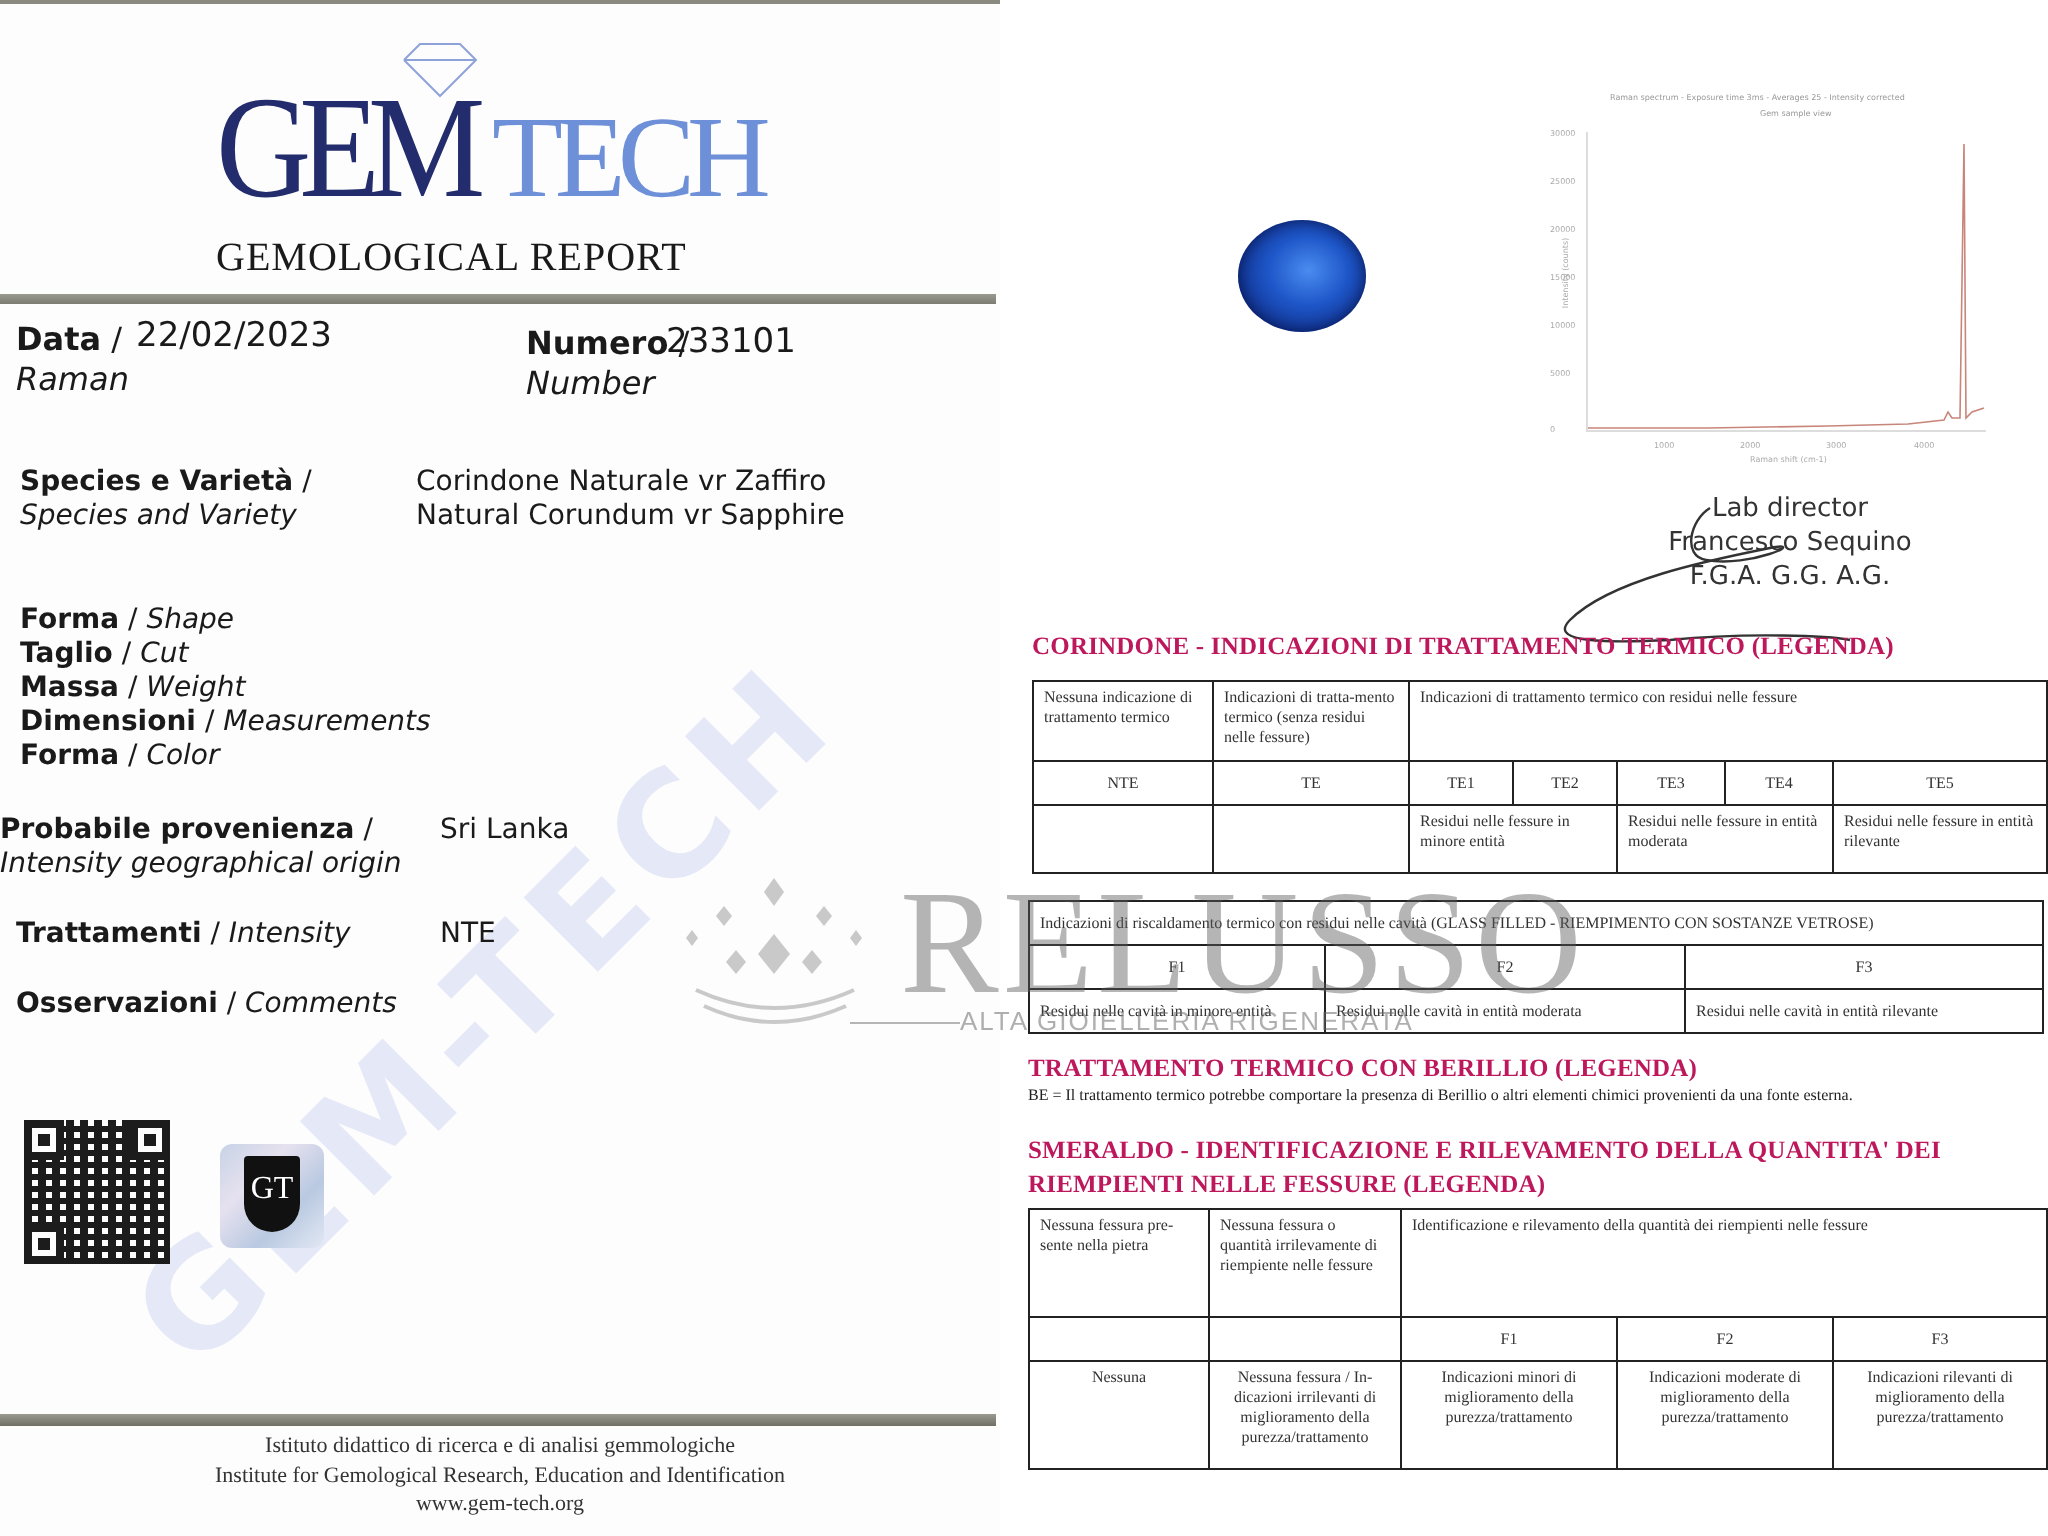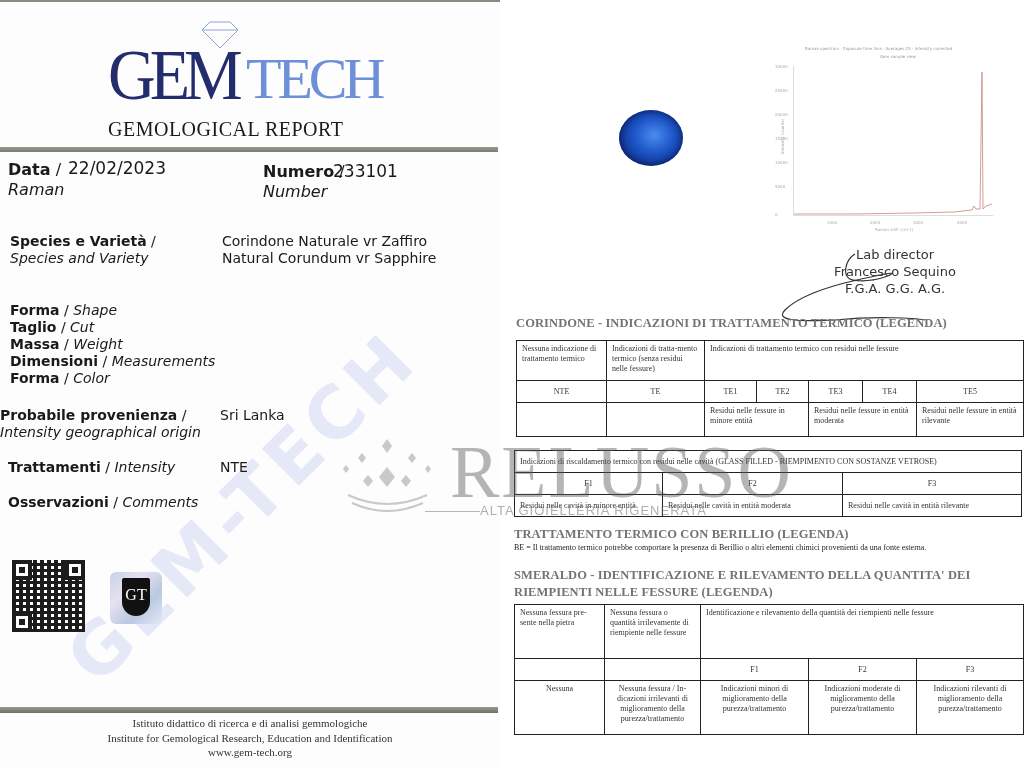--- a/index.html
+++ b/index.html
@@ -42,21 +42,21 @@
   .spectrum .title { position: absolute; left: 30px; top: 2px; font-size: 4px; color: #999; white-space: nowrap; }
   .spectrum .subtitle { position: absolute; left: 105px; top: 10px; font-size: 4px; color: #999; }
   .spectrum .plot { position: absolute; left: 18px; top: 22px; width: 200px; height: 150px; border-left: 1px solid #ddd; border-bottom: 1px solid #ddd; }
   .spectrum .ytick { position: absolute; left: 0; font-size: 4px; color: #aaa; }
   .spectrum .xtick { position: absolute; top: 176px; font-size: 4px; color: #aaa; }
   .spectrum .xlabel { position: absolute; left: 100px; top: 183px; font-size: 4px; color: #aaa; }
   .spectrum .ylabel { position: absolute; left: -10px; top: 90px; font-size: 4px; color: #aaa; transform: rotate(-90deg); }
 
   .signature { position: absolute; left: 830px; top: 246px; text-align: center; font-size: 13px; line-height: 17px; color: #333; width: 130px; }
 
-  .section-title { position: absolute; font-family: "Liberation Serif", serif; font-weight: bold; font-size: 12.5px; color: #737373; letter-spacing: 0.1px; }
+  .section-title { position: absolute; font-family: "Liberation Serif", serif; font-weight: bold; font-size: 12.5px; color: #be185d; letter-spacing: 0.1px; }
   .note { position: absolute; font-family: "Liberation Serif", serif; font-size: 8px; color: #222; }
 
   table.legend { position: absolute; border-collapse: collapse; font-family: "Liberation Serif", serif; font-size: 8px; color: #333; }
   table.legend td { border: 1.5px solid #222; padding: 3px 5px; vertical-align: top; line-height: 10px; }
   table.legend td.c { text-align: center; vertical-align: middle; }
 
   .relusso { position: absolute; left: 340px; top: 437px; width: 420px; height: 90px; pointer-events: none; }
   .relusso .crown { position: absolute; left: 0; top: 0; width: 95px; height: 80px; }
   .relusso .word { position: absolute; left: 110px; top: -2px; font-family: "Liberation Serif", serif; font-size: 74px; color: rgba(90,90,90,0.45); letter-spacing: 2px; line-height: 1; }
   .relusso .tag { position: absolute; left: 140px; top: 66px; font-family: "Liberation Sans", sans-serif; font-size: 13px; color: rgba(110,110,110,0.55); letter-spacing: 1px; }
@@ -90,21 +90,21 @@
   <div class="field big" style="left:252px; top:162px;margin-left:11px;">
     <div><b>Numero</b> <span>/</span></div>
     <div><i>Number</i></div>
   </div>
   <div class="val big" style="left:333px; top:163px; font-size:17px;">233101</div>
 
   <div class="field" style="left:10px; top:233px;">
     <div><b>Species e Varietà</b> <span>/</span></div>
     <div><i>Species and Variety</i></div>
   </div>
-  <div class="val" style="left:222px; top:233px;">
+  <div class="val" style="left:208px; top:233px;">
     <div>Corindone Naturale vr Zaffiro</div>
     <div>Natural Corundum vr Sapphire</div>
   </div>
 
   <div class="field" style="left:10px; top:302px; line-height:17px;">
     <div><b>Forma</b> <span>/</span> <i>Shape</i></div>
     <div><b>Taglio</b> <span>/</span> <i>Cut</i></div>
     <div><b>Massa</b> <span>/</span> <i>Weight</i></div>
     <div><b>Dimensioni</b> <span>/</span> <i>Measurements</i></div>
     <div><b>Forma</b> <span>/</span> <i>Color</i></div>

